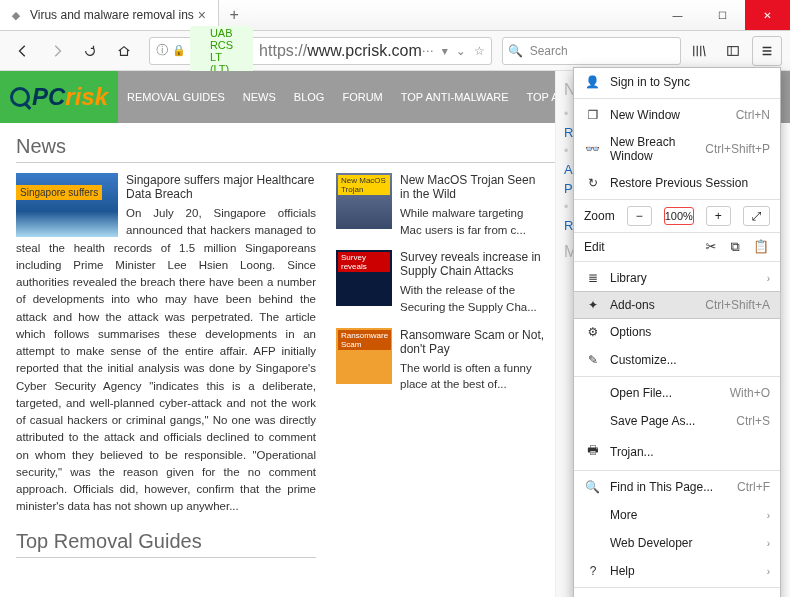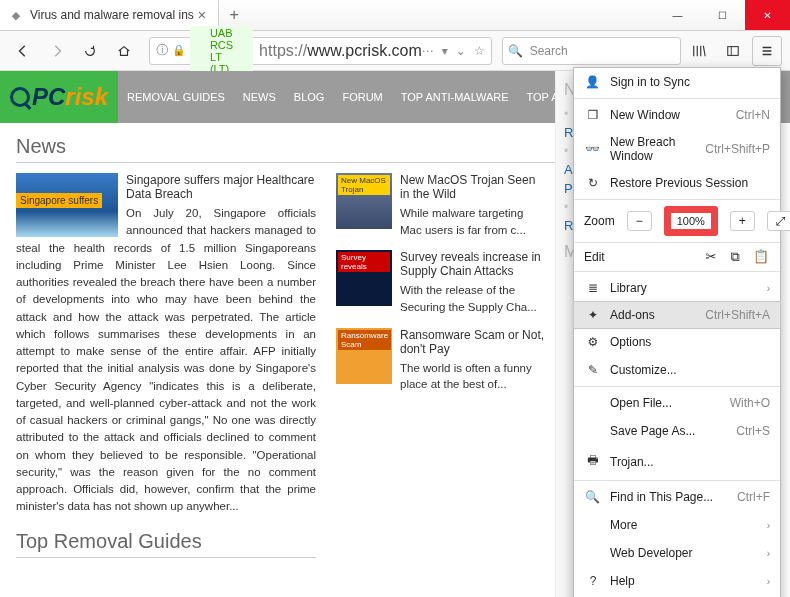--- a/index.html
+++ b/index.html
@@ -43,21 +43,21 @@
 .content{padding:12px 16px;}
 .section-h{font-size:20px;color:#666;border-bottom:1px solid #ccc;padding-bottom:4px;margin-bottom:10px;font-weight:400;}
 .cols{display:flex;gap:20px;}
 .col1{width:300px;}
 .col2{width:210px;}
 .article{margin-bottom:14px;display:flow-root;}
 .article-img{float:left;width:102px;height:64px;background:#2a5a8a;margin-right:8px;font-size:9px;color:#fff;display:flex;align-items:flex-start;padding:2px;overflow:hidden;}
 .article-title{font-size:12px;font-weight:normal;color:#333;margin-bottom:4px;}
 .article-text{font-size:11.5px;color:#333;text-align:justify;line-height:1.5;}
 .a1img{background:linear-gradient(#3a7bc8,#1e5694 60%,#a8d8f0);position:relative;}
-.a1badge{background:#ffb000;color:#333;font-size:10px;padding:2px 4px;position:absolute;top:20px;left:0;}
+.a1badge{background:#ffb000;color:#333;font-size:10px;padding:2px 4px;position:absolute;top:12px;left:0;}
 .a2img{background:linear-gradient(#6a7a9a,#3a4a6a);}
 .a2badge{background:#ffd000;color:#333;font-size:8px;padding:1px 3px;}
 .a3img{background:#0a1a3a;}
 .a3badge{background:#cc0000;color:#fff;font-size:8px;padding:1px 3px;}
 .a4img{background:#f0a030;}
 
 .small-art{margin-bottom:12px;display:flow-root;font-size:11.5px;}
 .small-art .article-img{width:56px;height:56px;}
 .small-body{color:#333;line-height:1.45;}
 
@@ -77,21 +77,21 @@
 .mrow{display:flex;align-items:center;padding:6px 10px;min-height:28px;}
 .mrow.hl{background:#e5e5e5;border:1px solid #c6c6c6;margin:-1px;}
 .micon{width:18px;display:inline-flex;justify-content:center;align-items:center;color:#333;font-size:12px;margin-right:8px;}
 .mlabel{flex:1;}
 .mshort{color:#888;font-size:12px;}
 .marrow{color:#888;font-size:10px;}
 .msep{height:1px;background:#e0e0e0;margin:2px 0;}
 .zoomrow{display:flex;align-items:center;padding:4px 10px;gap:12px;}
 .zoomlbl{flex:0 0 auto;margin-right:auto;}
 .zbtn{border:1px solid #ccc;border-radius:3px;padding:2px 8px;font-size:12px;background:#fff;}
-.zctr{border:7px solid #ef4444;border-radius:3px;padding:2px 6px;font-size:11px;}
+.zctr{border:1px solid #ef4444;border-radius:3px;padding:2px 0;font-size:11px;}
 .editrow{display:flex;align-items:center;padding:4px 10px;}
 .editrow .mlabel{flex:1;}
 .editicns{display:flex;gap:14px;color:#333;font-size:13px;}
 
 svg{width:14px;height:14px;}
 </style>
 </head>
 <body>
 
 <div class="titlebar">

